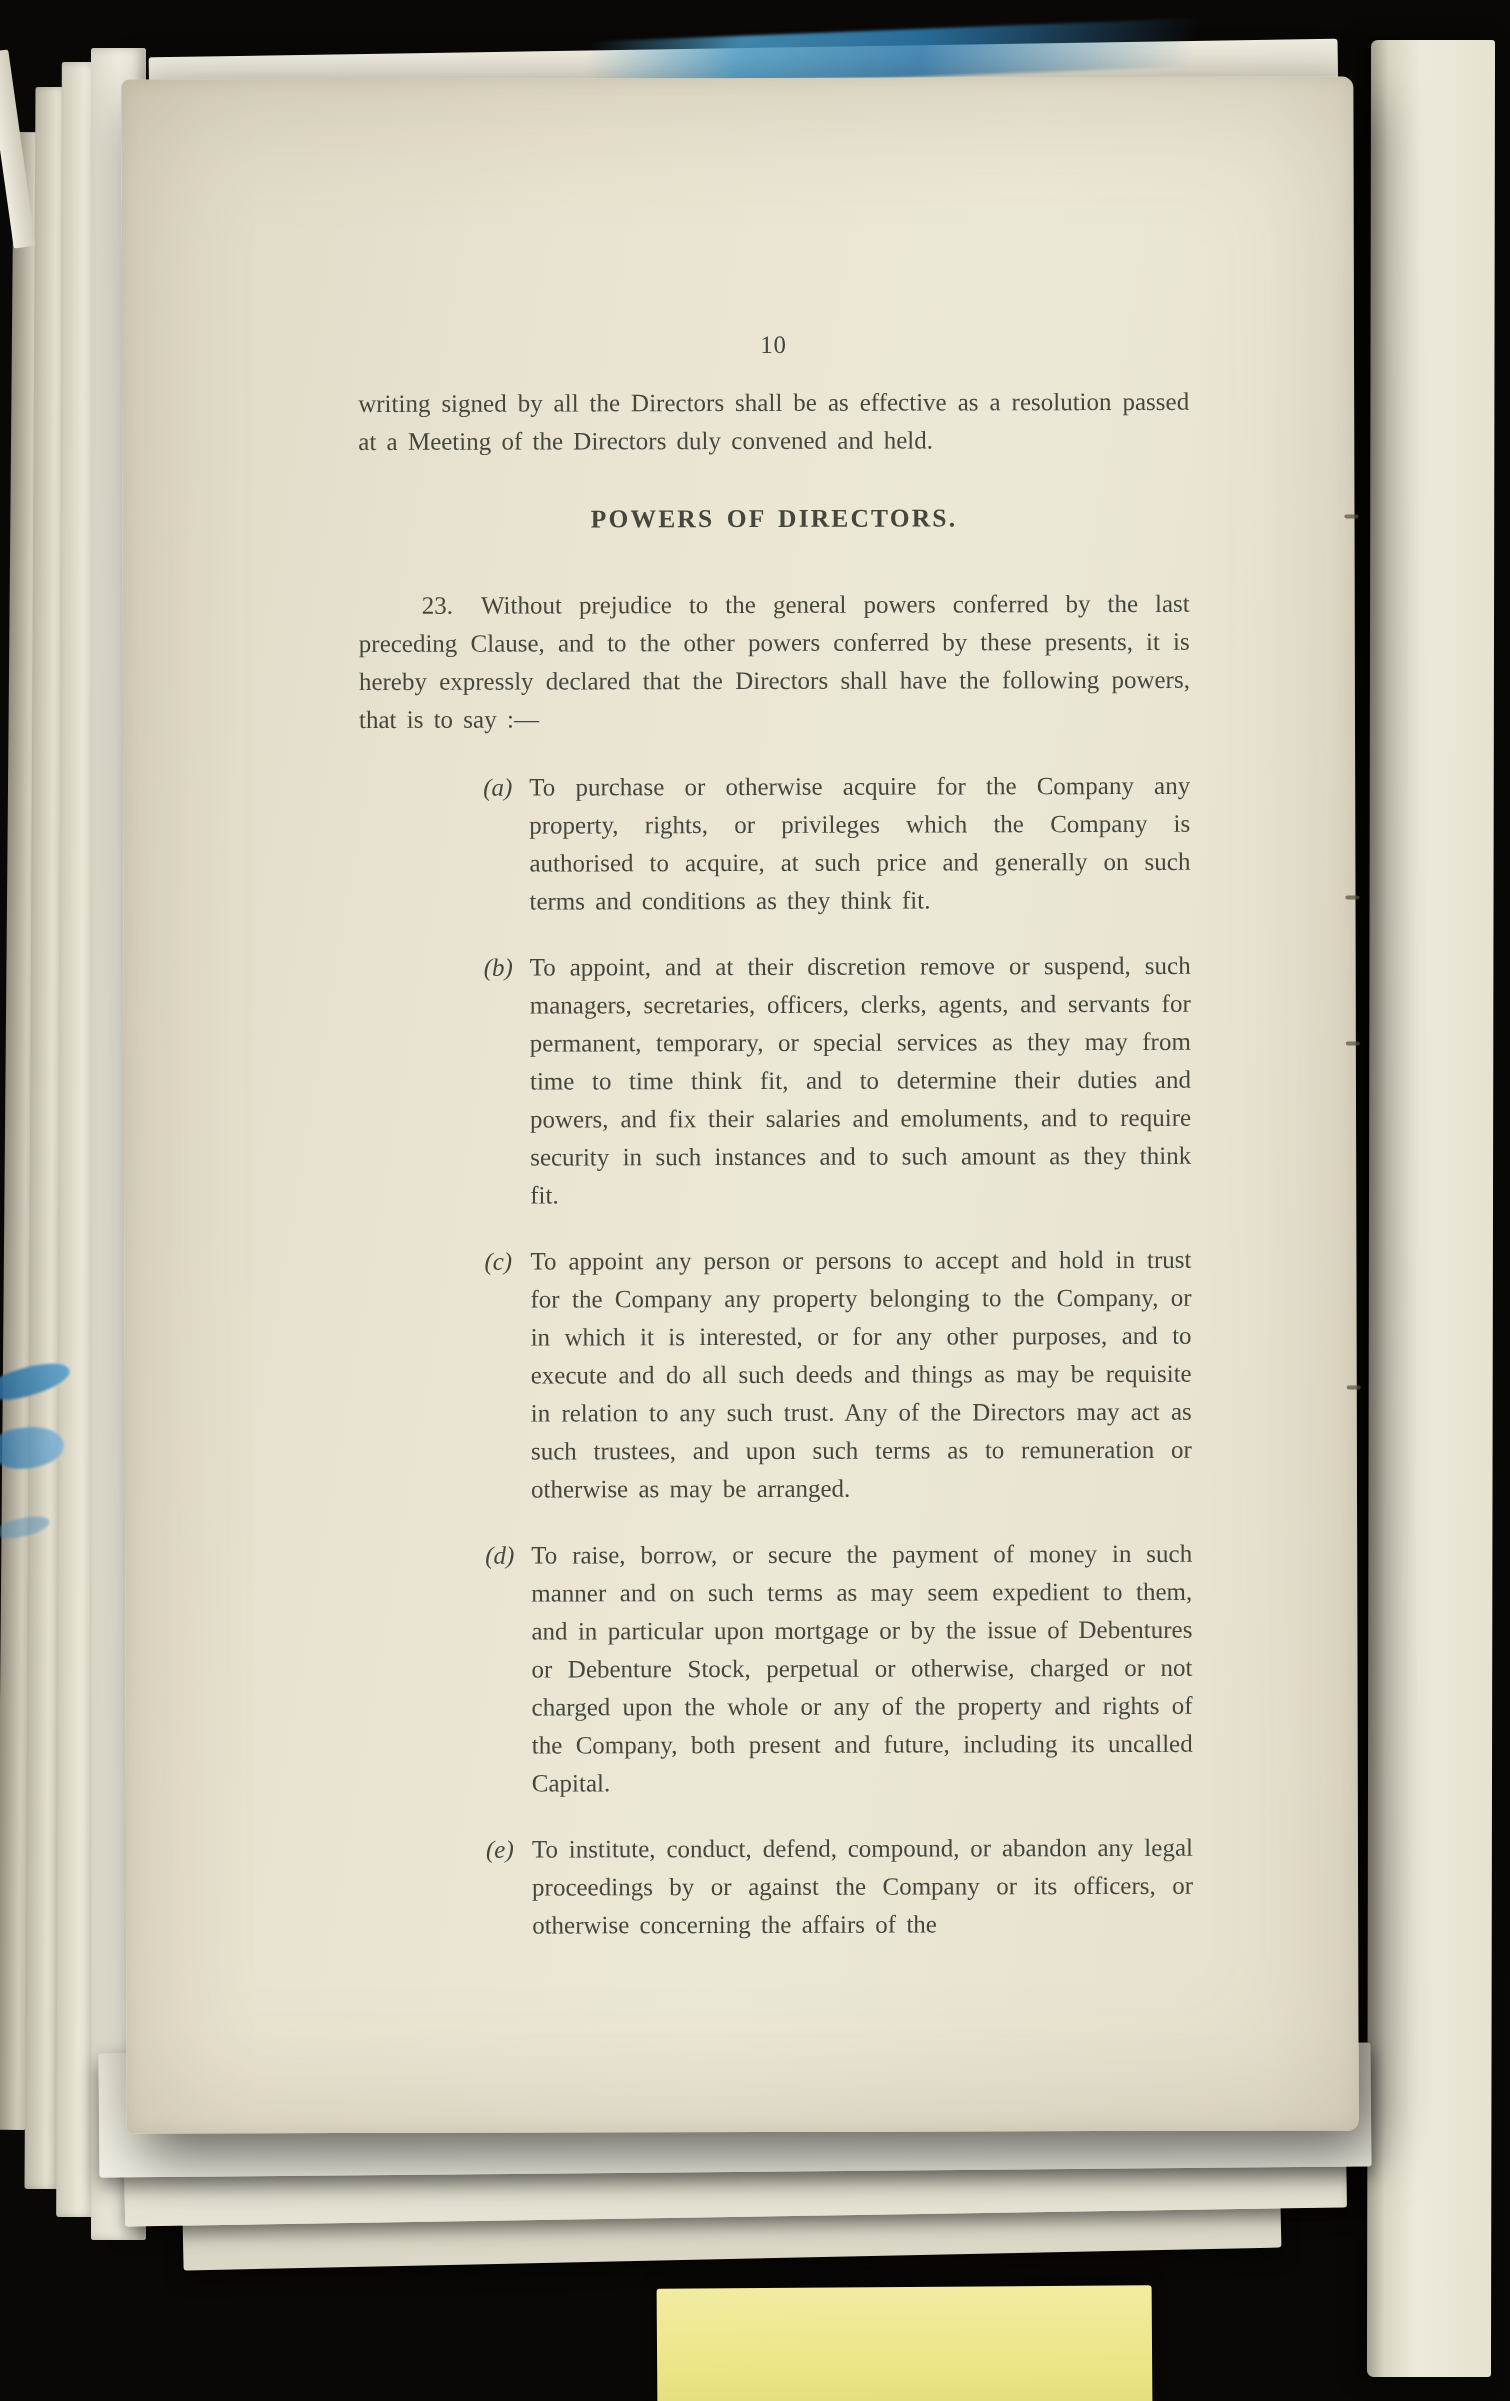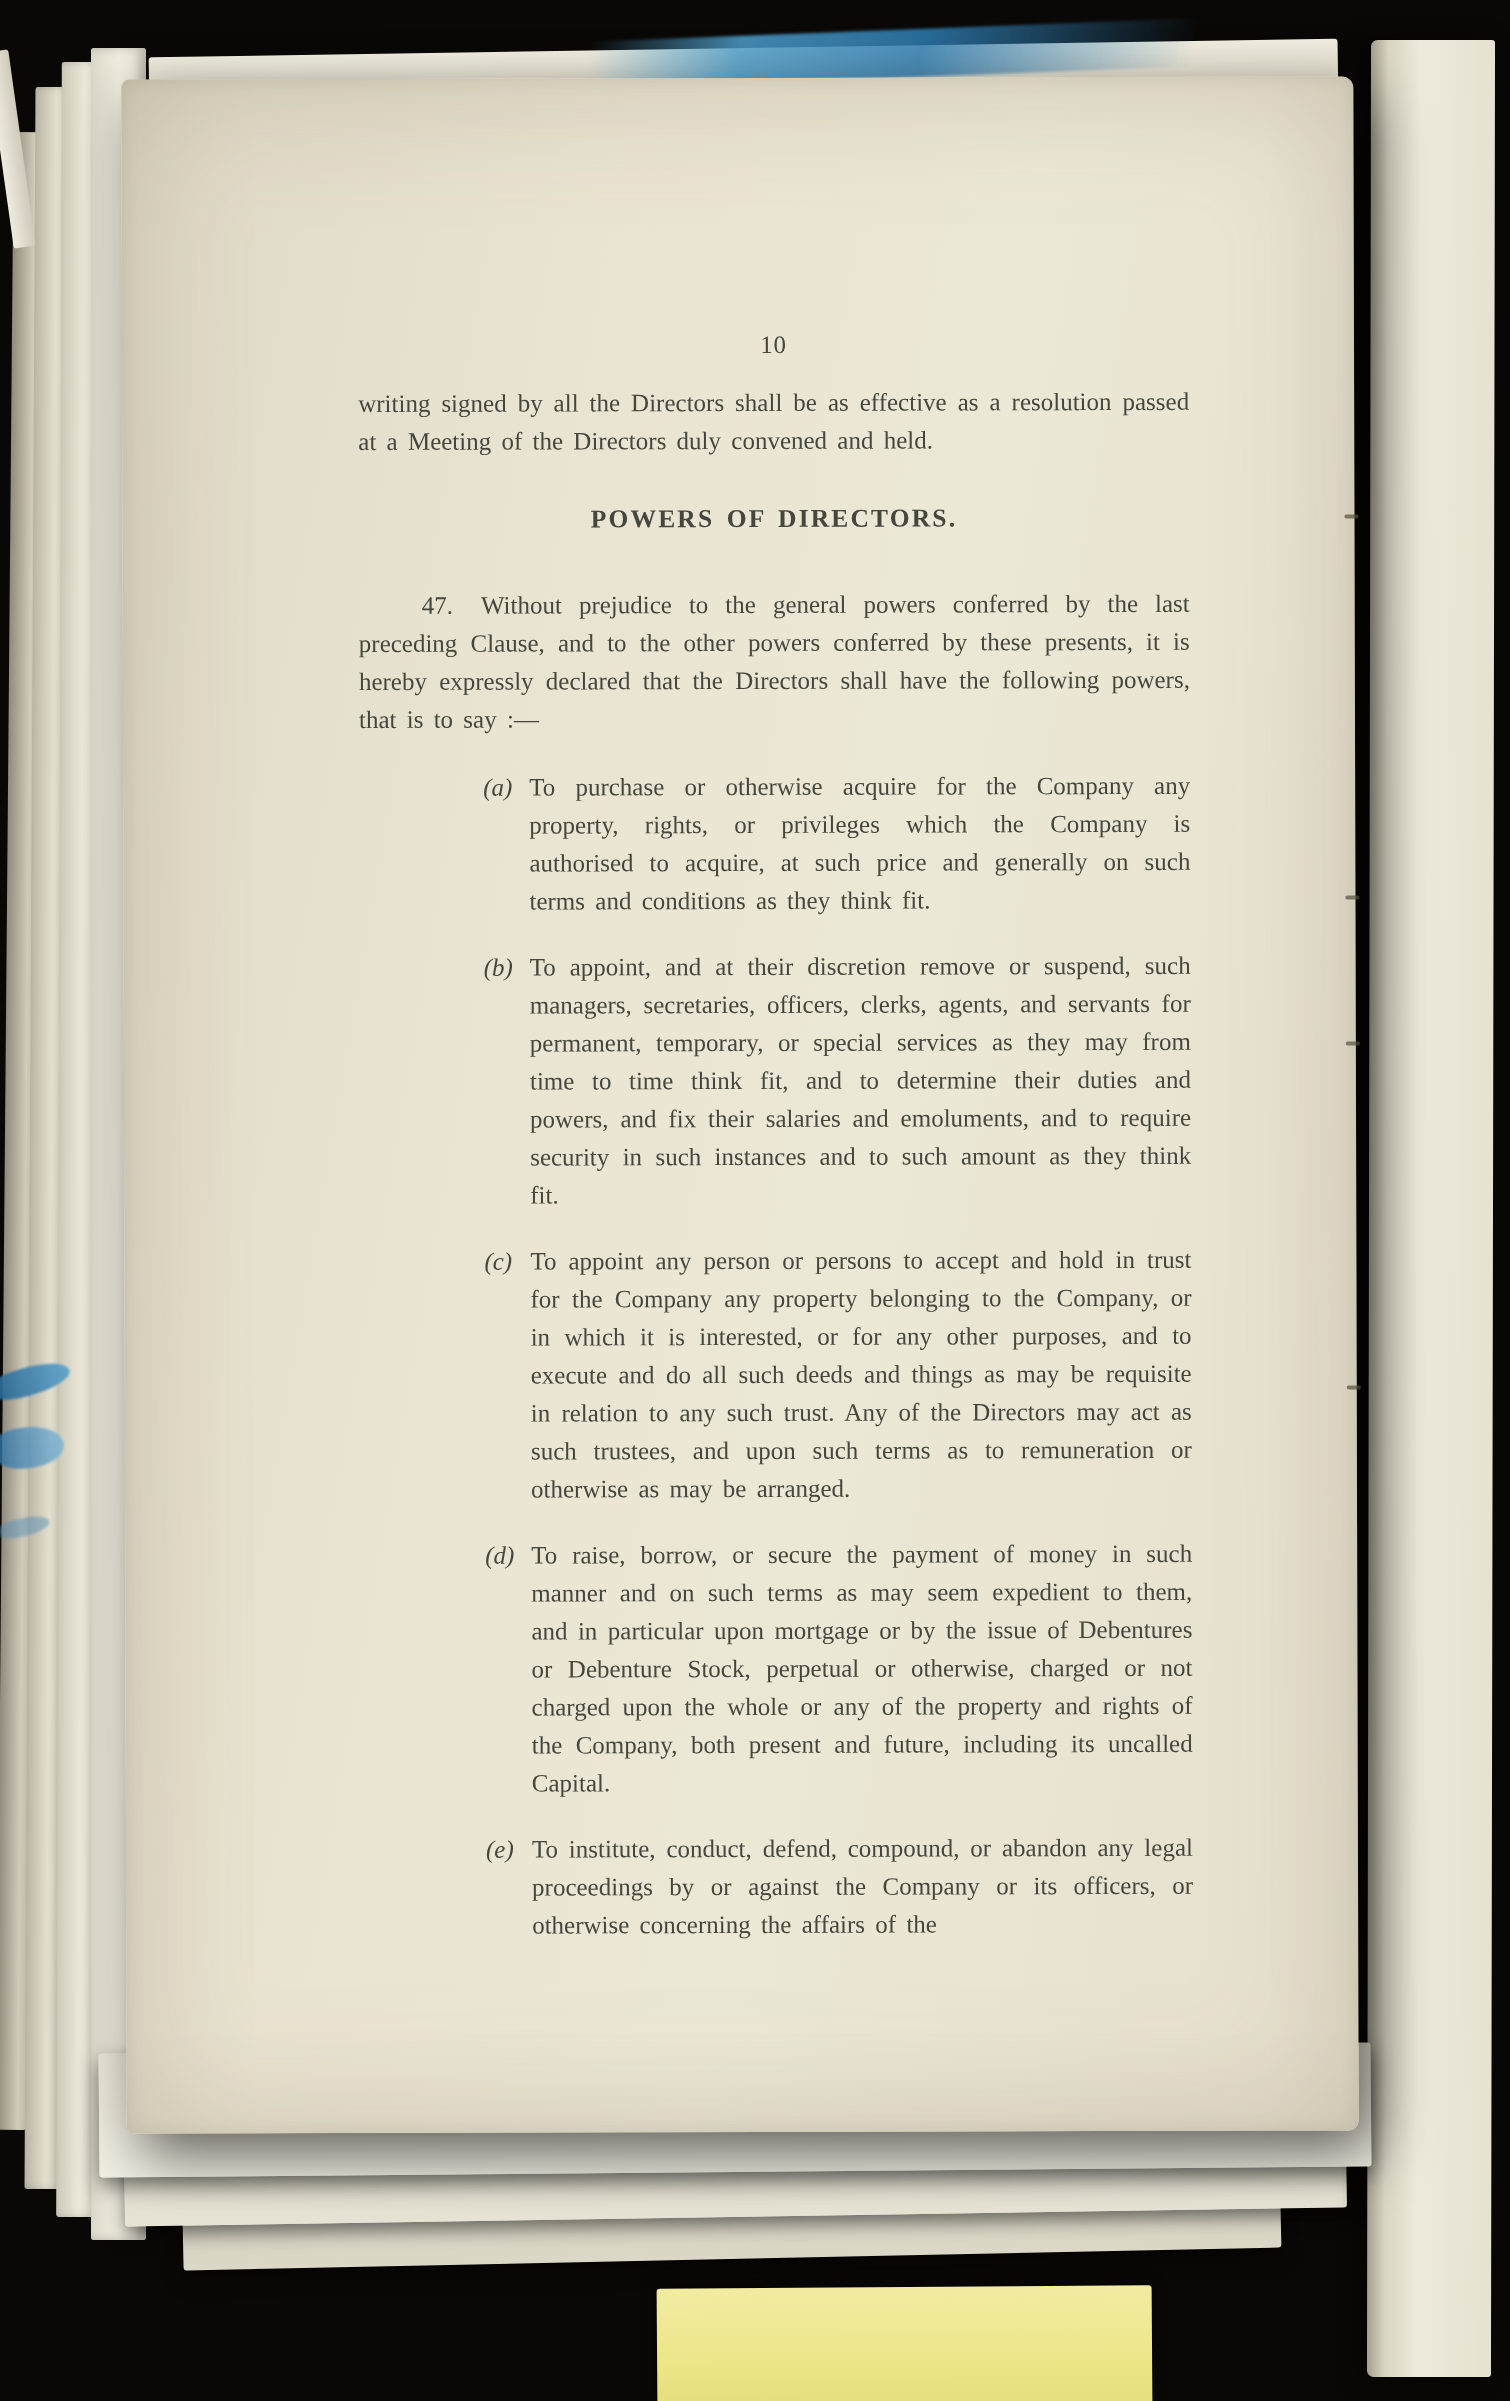--- a/index.html
+++ b/index.html
@@ -152,21 +152,21 @@
 
     <div class="text-block">
 
       <div class="page-number">10</div>
 
       <p class="para">writing signed by all the Directors shall be as effective as a resolution passed at a Meeting of the Directors duly convened and held.</p>
 
       <h2 class="heading">POWERS OF DIRECTORS.</h2>
 
       <p class="para clause">
-        <span class="clause-num">47.</span><span>Without prejudice to the general powers conferred by the last preceding Clause, and to the other powers conferred by these presents, it is hereby expressly declared that the Directors shall have the following powers, that is to say :—</span>
+        <span class="clause-num">23.</span><span>Without prejudice to the general powers conferred by the last preceding Clause, and to the other powers conferred by these presents, it is hereby expressly declared that the Directors shall have the following powers, that is to say :—</span>
       </p>
 
       <div class="list">
 
         <div class="list-item">
           <span class="item-label">(a)</span>
           <span class="item-text">To purchase or otherwise acquire for the Company any property, rights, or privileges which the Company is authorised to acquire, at such price and generally on such terms and conditions as they think fit.</span>
         </div>
 
         <div class="list-item">

